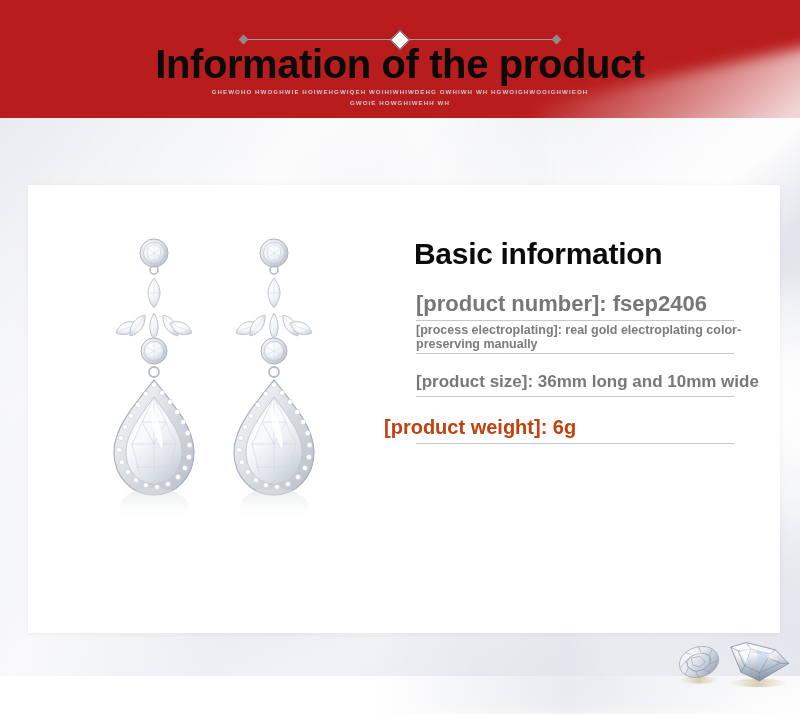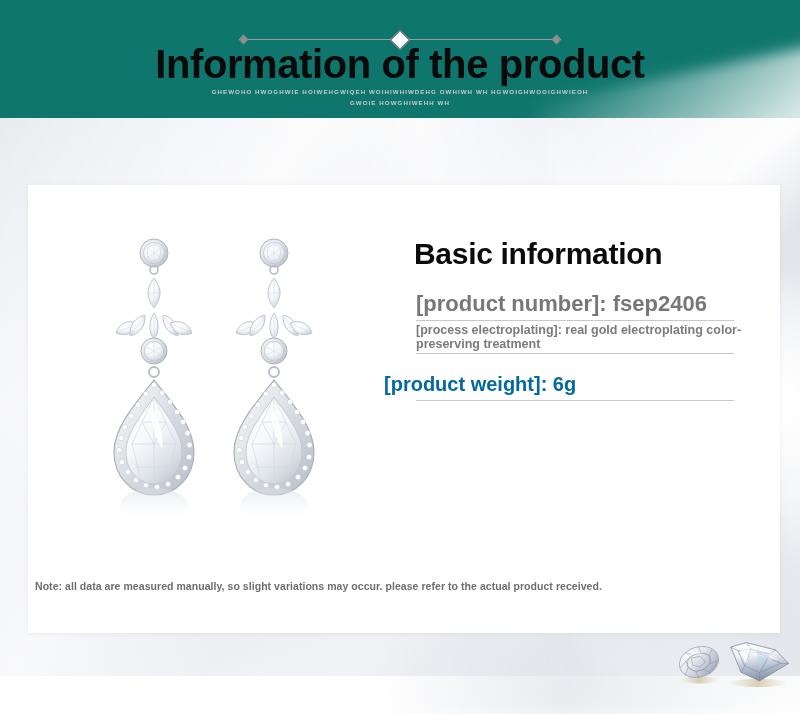--- a/index.html
+++ b/index.html
@@ -19,21 +19,21 @@
     overflow: hidden;
     background: #ffffff;
   }
 
   
   .header {
     position: absolute;
     left: 0; top: 0;
     width: 800px;
     height: 118px;
-    background: #0f766e;
+    background: #b91c1c;
   }
 
   .divider {
     position: absolute;
     left: 50%;
     top: 33px;
     transform: translateX(-50%);
     width: 320px;
     height: 14px;
   }
@@ -229,21 +229,21 @@
     white-space: nowrap;
   }
   .row-size .line { left: 38px; width: 318px; }
 
   .row-weight { margin-bottom: 0; }
   .row-weight .txt {
     font-size: 20px;
     font-weight: bold;
     margin-left: 6px;
     line-height: 28px;
-    color: #0369a1;
+    color: #c2410c;
     white-space: nowrap;
   }
   .row-weight .line { left: 38px; width: 318px; }
 
   
   .note {
     position: absolute;
     left: 35px;
     top: 580px;
     font-size: 10.5px;
@@ -406,32 +406,35 @@
 
     <div class="basic-heading">Basic information</div>
 
     <div class="row row-number">
       <span class="txt">[product number]: fsep2406</span>
       <span class="line"></span>
     </div>
 
 
     <div class="row row-process">
-      <span class="txt">[process electroplating]: real gold electroplating color-preserving treatment</span>
+      <span class="txt">[process electroplating]: real gold electroplating color-preserving manually</span>
       <span class="line"></span>
     </div>
 
+    <div class="row row-size">
+      <span class="txt">[product size]: 36mm long and 10mm wide</span>
+      <span class="line"></span>
+    </div>
 
     <div class="row row-weight">
       <span class="txt">[product weight]: 6g</span>
       <span class="line"></span>
     </div>
   </div>
 
-  <div class="note">Note: all data are measured manually, so slight variations may occur. please refer to the actual product received.</div>
 
   <div class="diamonds">
     <svg width="128" height="52" viewBox="0 0 128 52" xmlns="http://www.w3.org/2000/svg" aria-hidden="true">
       <defs>
         <linearGradient id="dgA" x1="0.1" y1="0" x2="0.9" y2="1">
           <stop offset="0%" stop-color="#ffffff"></stop>
           <stop offset="40%" stop-color="#e4e8ee"></stop>
           <stop offset="75%" stop-color="#b9c1cd"></stop>
           <stop offset="100%" stop-color="#8e97a6"></stop>
         </linearGradient>

